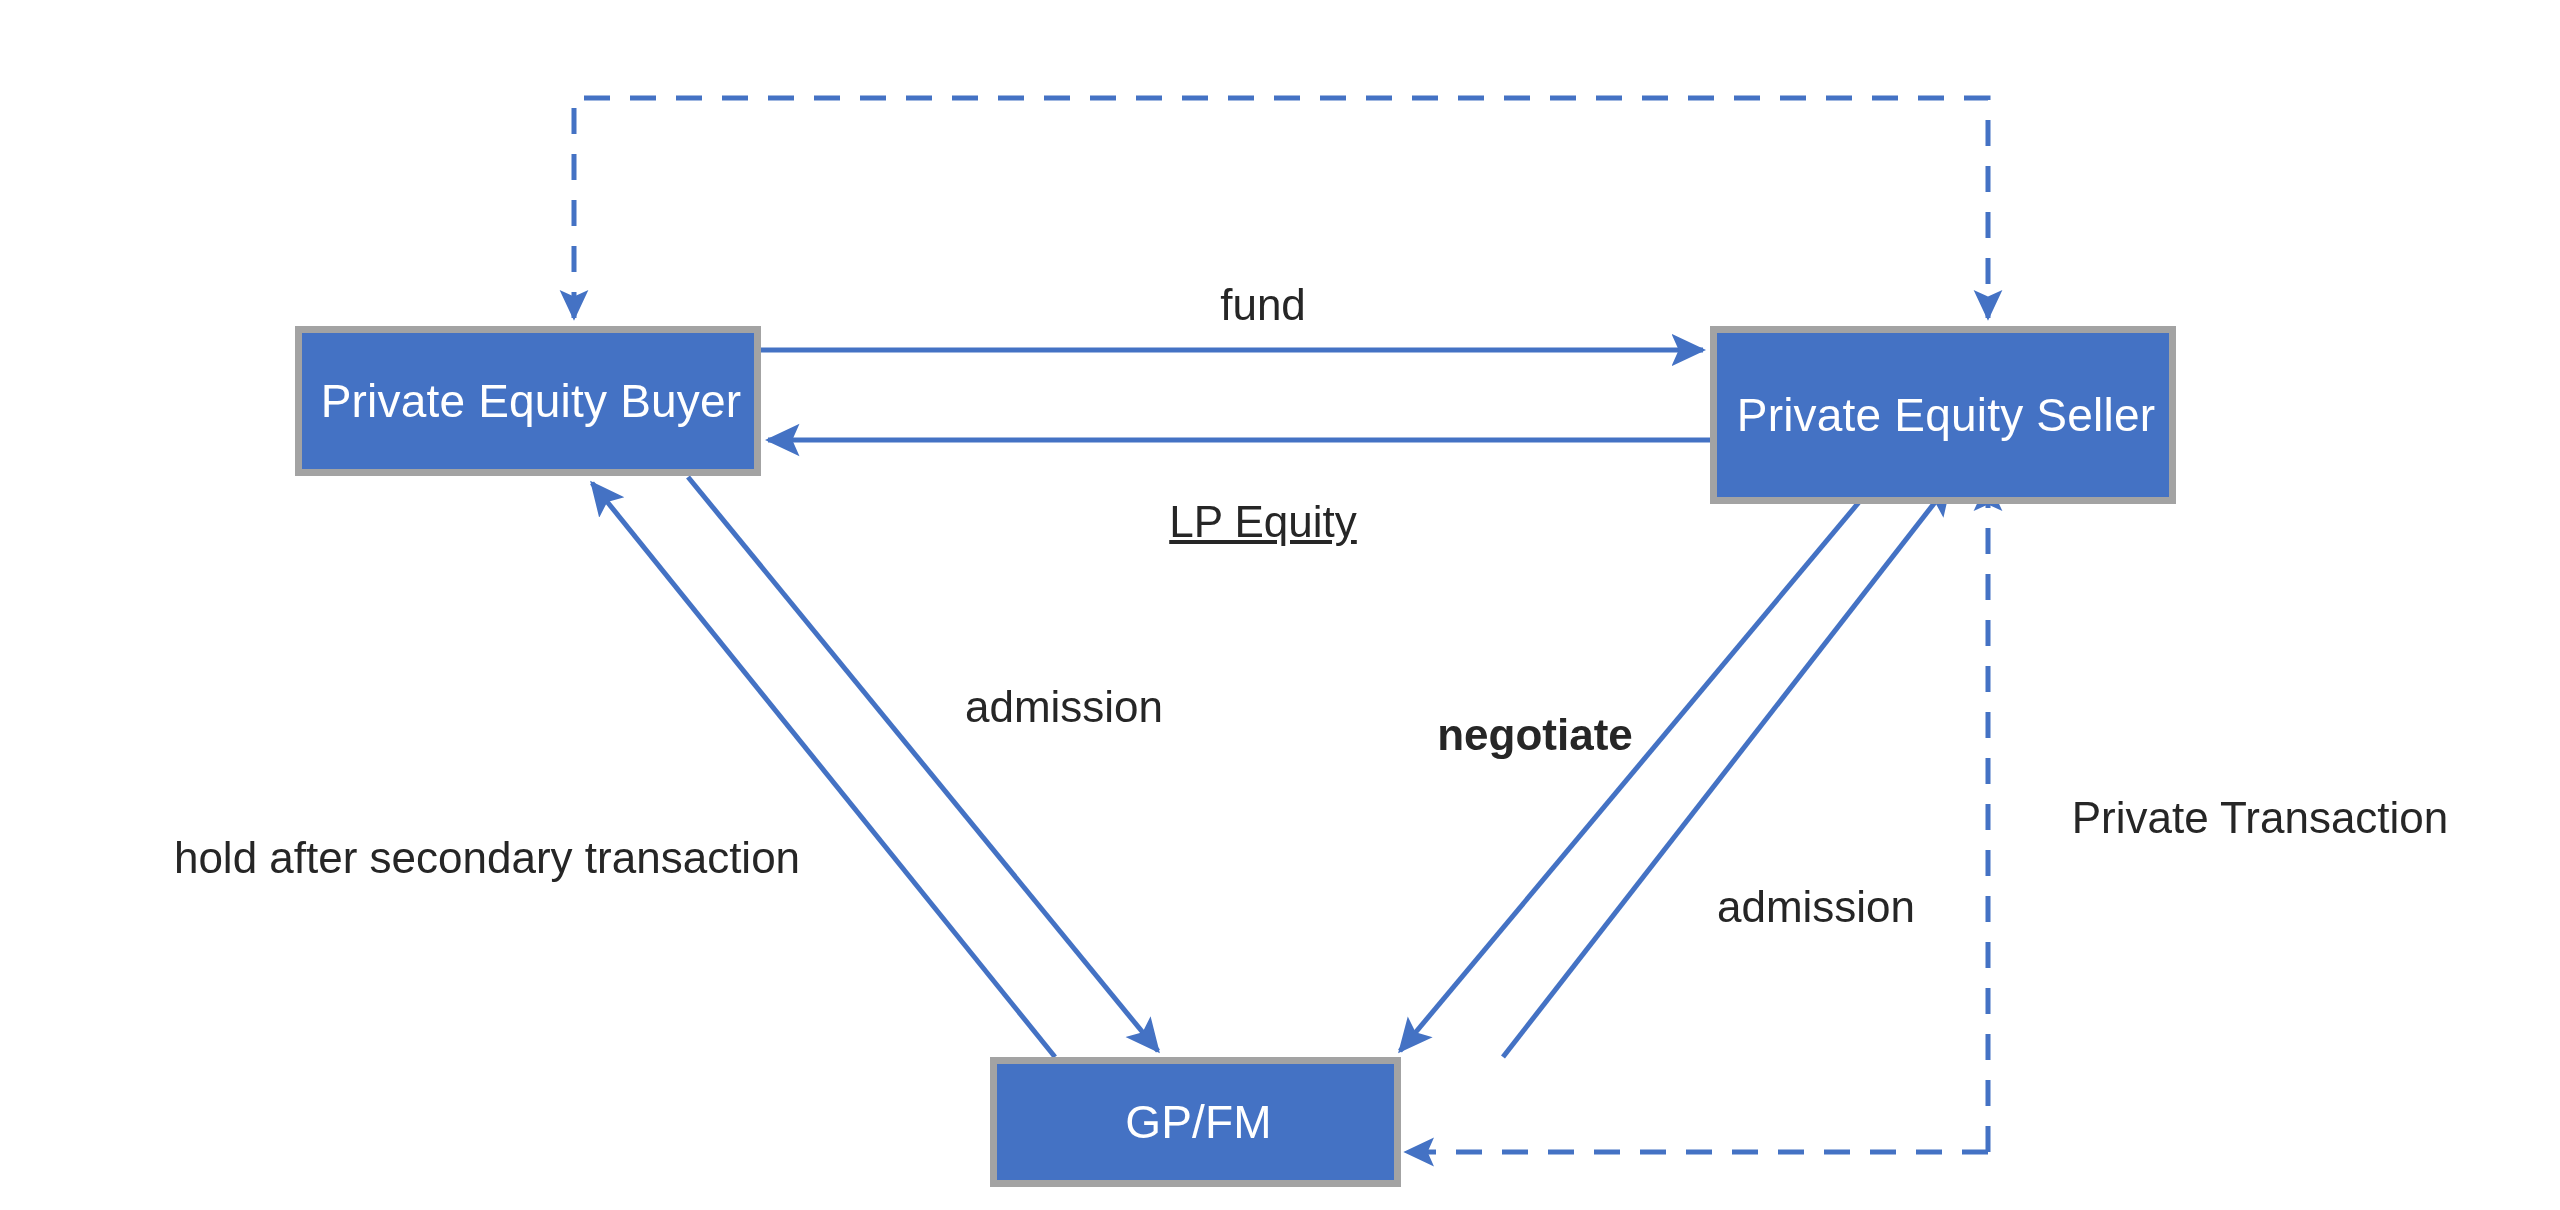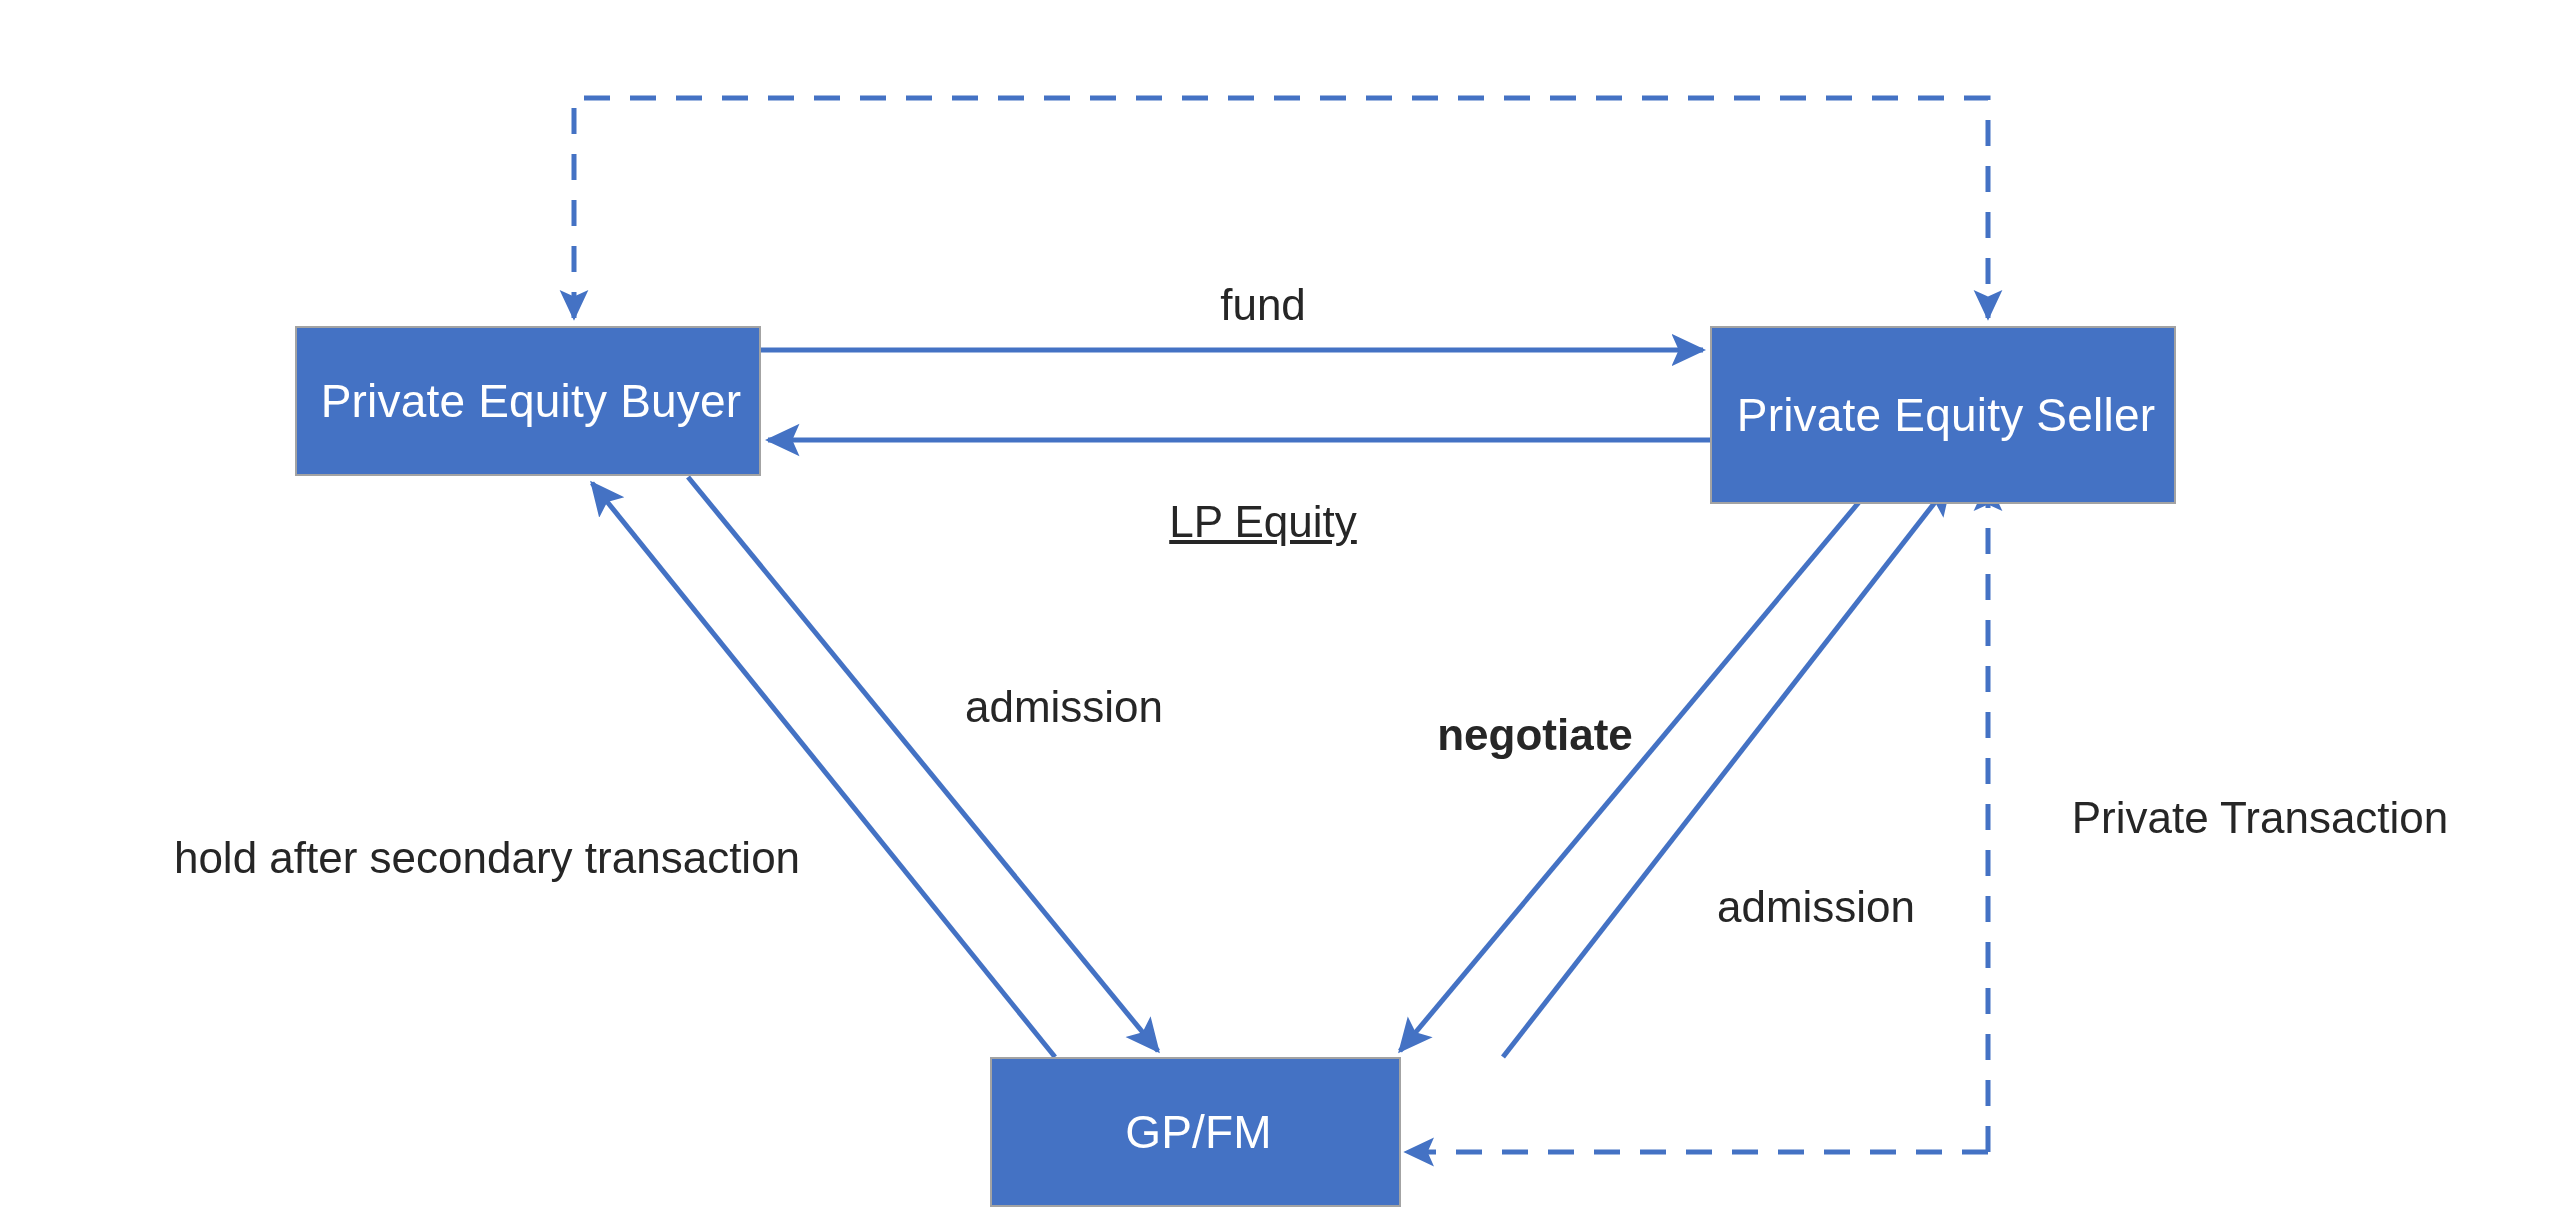--- a/index.html
+++ b/index.html
@@ -18,21 +18,21 @@
   #edges {
     position: absolute;
     left: 0;
     top: 0;
     width: 2560px;
     height: 1210px;
   }
   .node {
     position: absolute;
     background: #4472C4;
-    border: 2px solid #a3a3a3;
+    border: 7px solid #a3a3a3;
     box-sizing: border-box;
     display: flex;
     align-items: center;
     justify-content: center;
     color: #FFFFFF;
     font-size: 46px;
     font-weight: 400;
     letter-spacing: 0.2px;
     white-space: nowrap;
     padding-left: 6px;
@@ -102,21 +102,21 @@
   </svg>
 
   <div class="node" style="left:295px; top:326px; width:466px; height:150px;">
     <span>Private Equity Buyer</span>
   </div>
 
   <div class="node" style="left:1710px; top:326px; width:466px; height:178px;">
     <span>Private Equity Seller</span>
   </div>
 
-  <div class="node" style="left:990px; top:1057px; width:411px; height:150px;">
+  <div class="node" style="left:990px; top:1057px; width:411px; height:130px;">
     <span>GP/FM</span>
   </div>
 
 
   <div class="edge-label center" style="left:1263px; top:305px;">fund</div>
 
   <div class="edge-label center" style="left:1263px; top:522px;text-decoration:underline;">LP Equity</div>
 
   <div class="edge-label center" style="left:1064px; top:707px;">admission</div>
 

